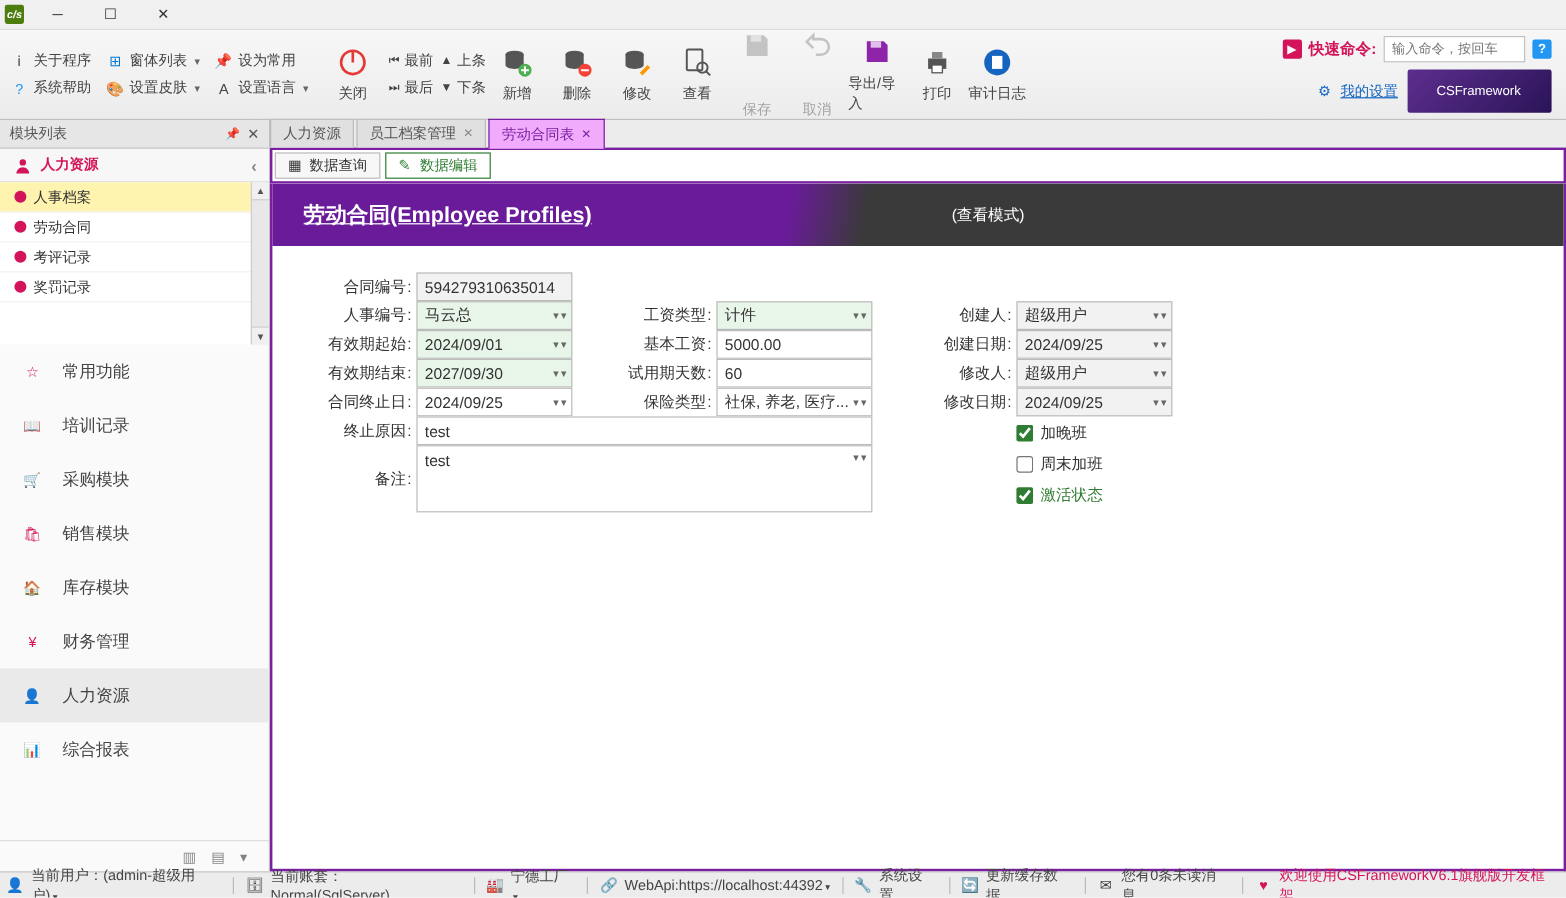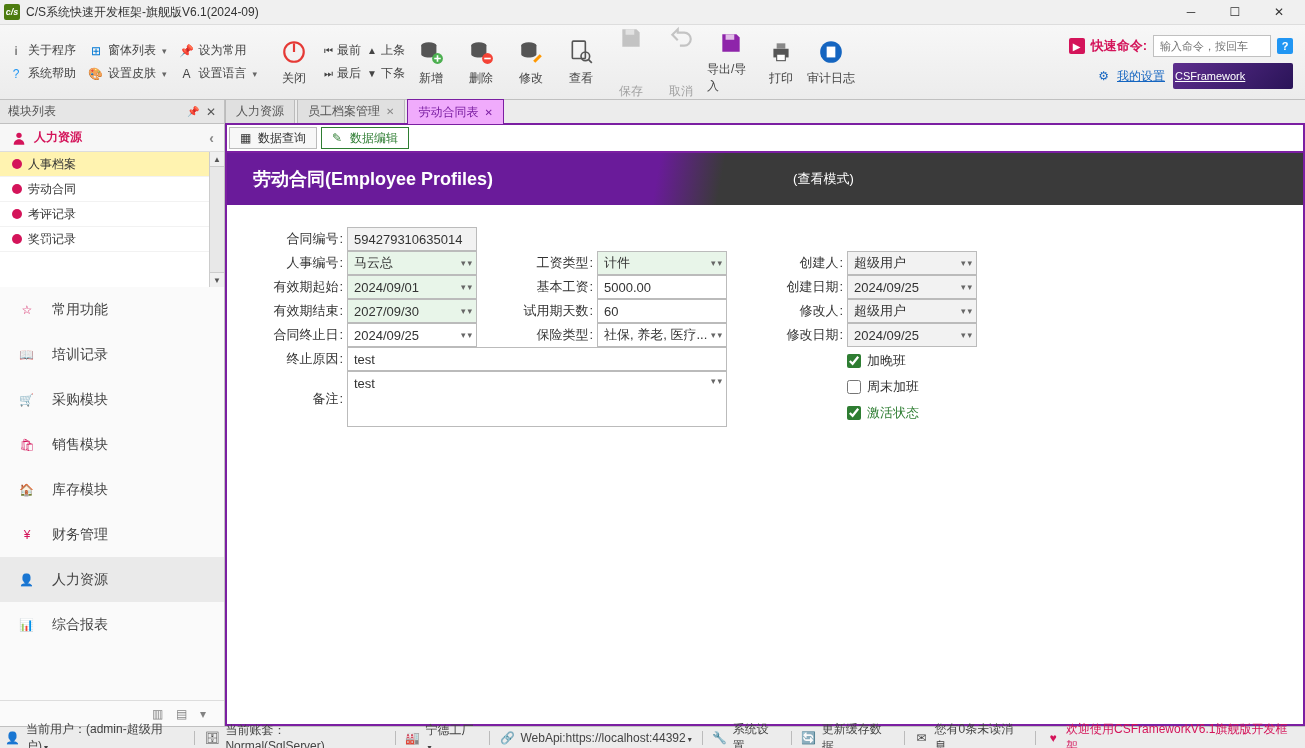--- a/index.html
+++ b/index.html
@@ -29,21 +29,21 @@
 .toolbar-nav .nbtn { display:flex; align-items:center; gap:4px; cursor:pointer; font-size:12px; color:#444;}
 .toolbar-nav .nbtn .tri { font-size:10px;}
 
 .toolbar-right { margin-left: auto; display: flex; flex-direction: column; align-items: flex-end; justify-content: center; gap: 6px; padding-right:4px;}
 .quick-cmd { display: flex; align-items: center; gap: 6px; }
 .quick-cmd .lbl { color: #d4145a; font-weight: bold; font-size: 13px; }
 .quick-cmd input { width: 118px; height: 22px; border: 1px solid #c0c0c0; padding: 0 6px; font-size: 11px; }
 .quick-cmd .help { width: 16px; height: 16px; background: #2196F3; color: #fff; border-radius: 2px; display: inline-flex; align-items: center; justify-content: center; font-size: 11px; font-weight: bold; }
 .my-settings { display:flex; gap:8px; align-items:center;}
 .my-settings a { color: #1565c0; text-decoration: underline; cursor:pointer; }
-.my-settings .banner { width:120px; height:26px; background:linear-gradient(135deg,#5d2e8e,#2a1458); display:flex; align-items:center; padding:0 2px; color:#fff; font-size:11px; border-radius:2px;text-decoration:underline;}
+.my-settings .banner { width:120px; height:36px; background:linear-gradient(135deg,#5d2e8e,#2a1458); display:flex; align-items:center; padding:0 24px; color:#fff; font-size:11px; border-radius:2px;}
 
 
 .workspace { display: flex; height: calc(748px - 25px - 75px - 22px); }
 
 
 .sidebar { width: 225px; background: #fafafa; border-right: 1px solid #c0c0c0; display: flex; flex-direction: column; }
 .sidebar-hdr { height: 24px; background: #e6e6e6; display: flex; align-items: center; padding: 0 8px; border-bottom: 1px solid #c0c0c0; font-size: 12px; color: #555; }
 .sidebar-hdr .pin { margin-left: auto; font-size: 10px; cursor: pointer; }
 .cat-hdr { height: 28px; background: #f7f7f7; display: flex; align-items: center; padding: 0 10px; border-bottom: 1px solid #ddd; color: #d4145a; font-weight: bold; cursor:pointer;}
 .cat-hdr .hico { width:18px; height:18px; margin-right:6px; display:inline-flex; align-items:center; justify-content:center;}
@@ -72,21 +72,21 @@
 .tab.active { background: #f0abfc; color: #7b1fa2; border-color: #7b1fa2; position: relative; top: 1px; }
 .tab.active .x { color:#7b1fa2;}
 
 .subtabs { height: 28px; background: #fff; border: 2px solid #7b1fa2; border-top:none; display: flex; align-items: center; padding: 2px; gap: 4px; }
 .subtab { height: 22px; padding: 0 10px; display: flex; align-items: center; gap: 4px; border: 1px solid #bbb; background: #f7f7f7; cursor: pointer; font-size: 12px; }
 .subtab.active { background: #fff; color: #2e7d32; border-color: #2e7d32; }
 .subtab .sic{width:14px;height:14px;}
 
 .content-frame { flex: 1; border: 2px solid #7b1fa2; border-top: none; background: #fff; padding: 0; }
 .banner-strip { height: 52px; background: linear-gradient(100deg, #6a1b9a 0%, #6a1b9a 40%, #3a3a3a 46%, #3a3a3a 100%); display: flex; align-items: center; color: #fff; padding: 0 26px; }
-.banner-strip .btitle { font-size: 18px; font-weight: bold; }
+.banner-strip .btitle { font-size: 18px; font-weight: bold; text-decoration: underline; }
 .banner-strip .bmode { margin-left: 300px; font-size: 13px; }
 
 .form-area { padding: 22px 30px; }
 .form-grid { display: grid; grid-template-columns: 90px 130px 30px 90px 130px 30px 90px 130px; align-items: center; }
 .flbl { text-align: right; font-size: 13px; color: #333; padding-right: 4px; }
 .flbl::after { content: ":"; margin-left:1px;}
 .fctrl { height: 24px; border: 1px solid #bbb; background: #fff; display: flex; align-items: center; padding: 0 6px; position: relative; font-size: 13px; }
 .fctrl.green { background: #e8f5e9; }
 .fctrl.ro { background: #f2f2f2; }
 .fctrl .dd { position:absolute; right:4px; top:50%; transform:translateY(-50%); font-size:9px; color:#666;}
@@ -107,21 +107,20 @@
 .statusbar .red { color: #d4145a; }
 .statusbar .dd2::after{content:"▾"; font-size:8px; margin-left:2px;}
 
 svg { display: block; }
 </style>
 </head>
 <body>
 
 <div class="titlebar">
   <span class="ico">c/s</span>
-  <span class="title">C/S系统快速开发框架-旗舰版V6.1(2024-09)</span>
   <span class="winbtn">─</span>
   <span class="winbtn">☐</span>
   <span class="winbtn close">✕</span>
 </div>
 
 <div class="toolbar">
   <div class="tool-col-left">
     <div class="row">
       <span class="tlink">
           <span class="ic">ℹ</span>

